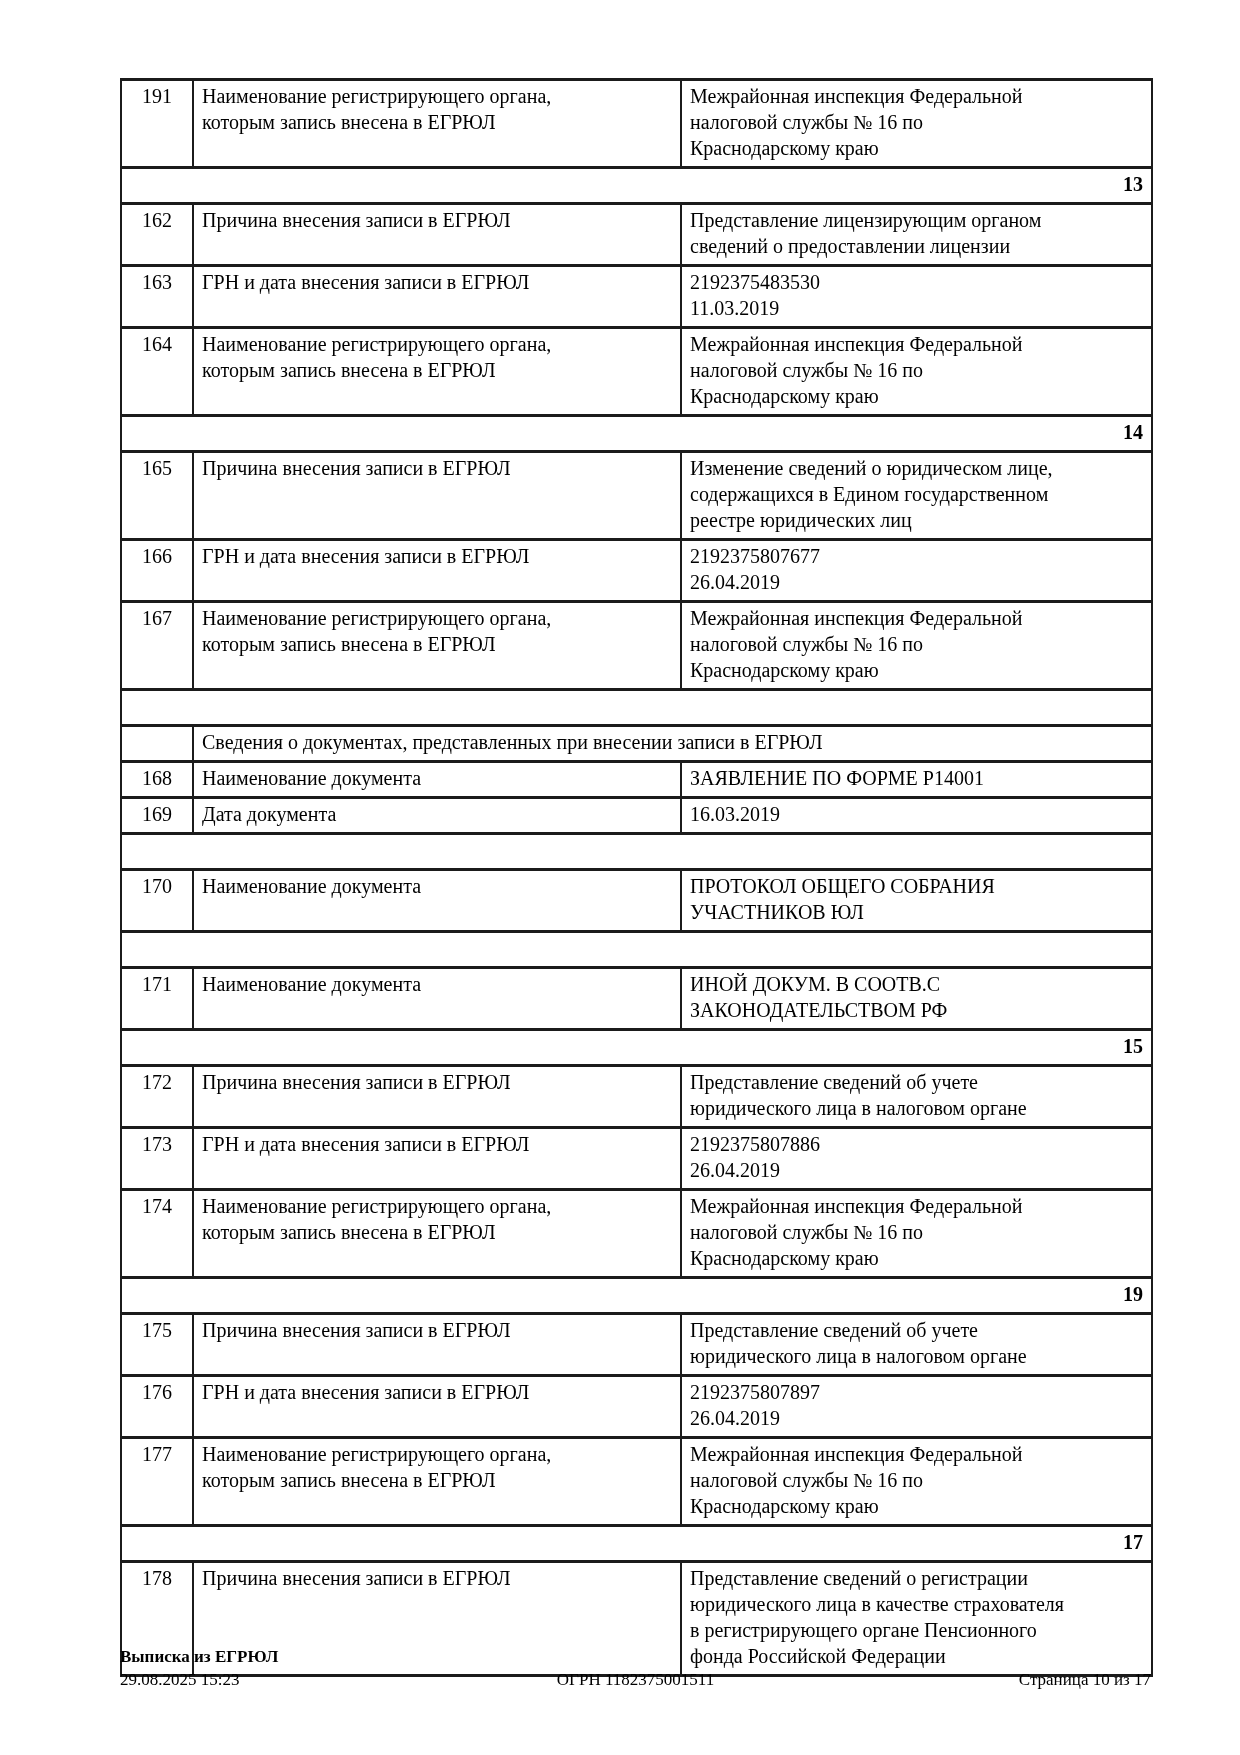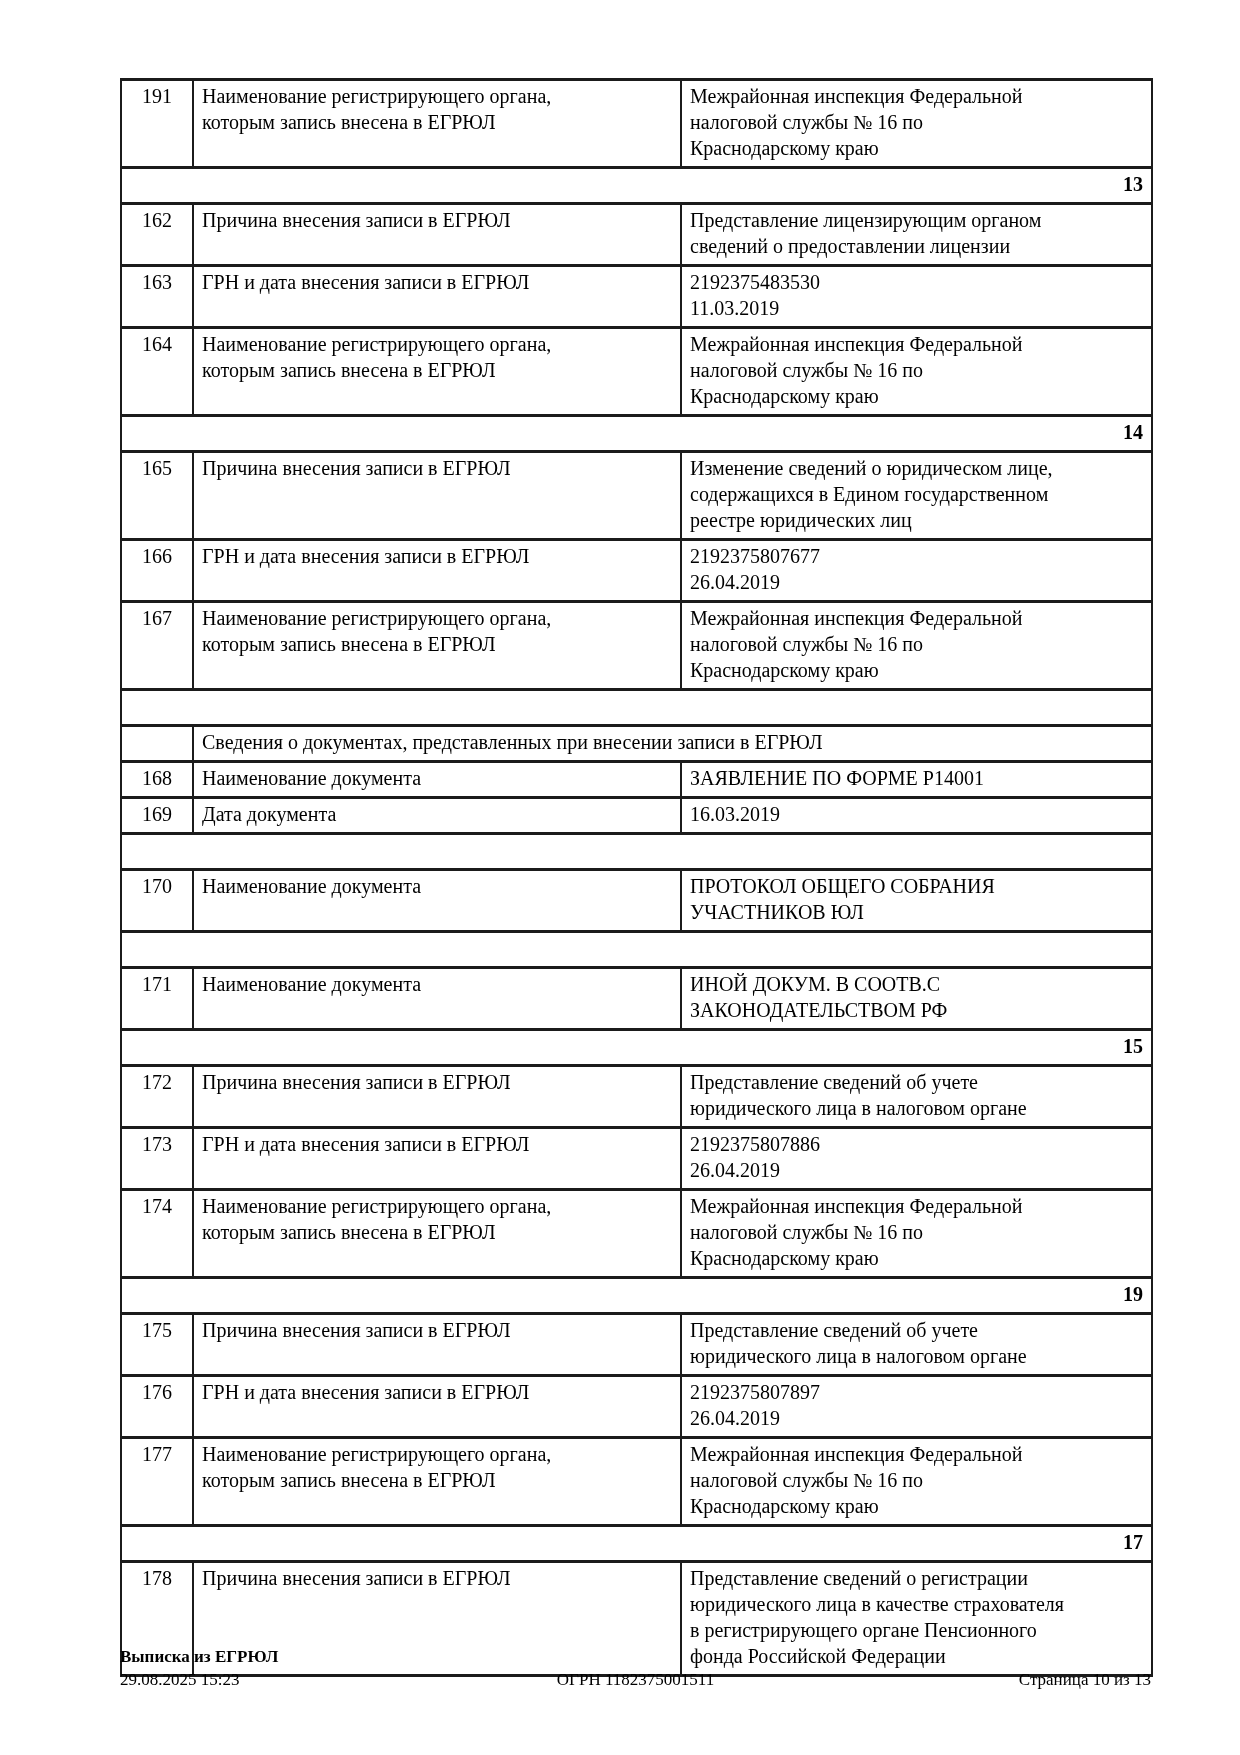--- a/index.html
+++ b/index.html
@@ -243,16 +243,16 @@
         </tr>
       </tbody>
   </table>
 
   <div class="footer">
     <div class="footer-left">
       <div class="footer-doc-title">Выписка из ЕГРЮЛ</div>
       <div>29.08.2025 15:23</div>
     </div>
     <div class="footer-center">ОГРН 1182375001511</div>
-    <div class="footer-right">Страница 10 из 13</div>
+    <div class="footer-right">Страница 10 из 17</div>
   </div>
 
 </div>
 
 </body></html>

